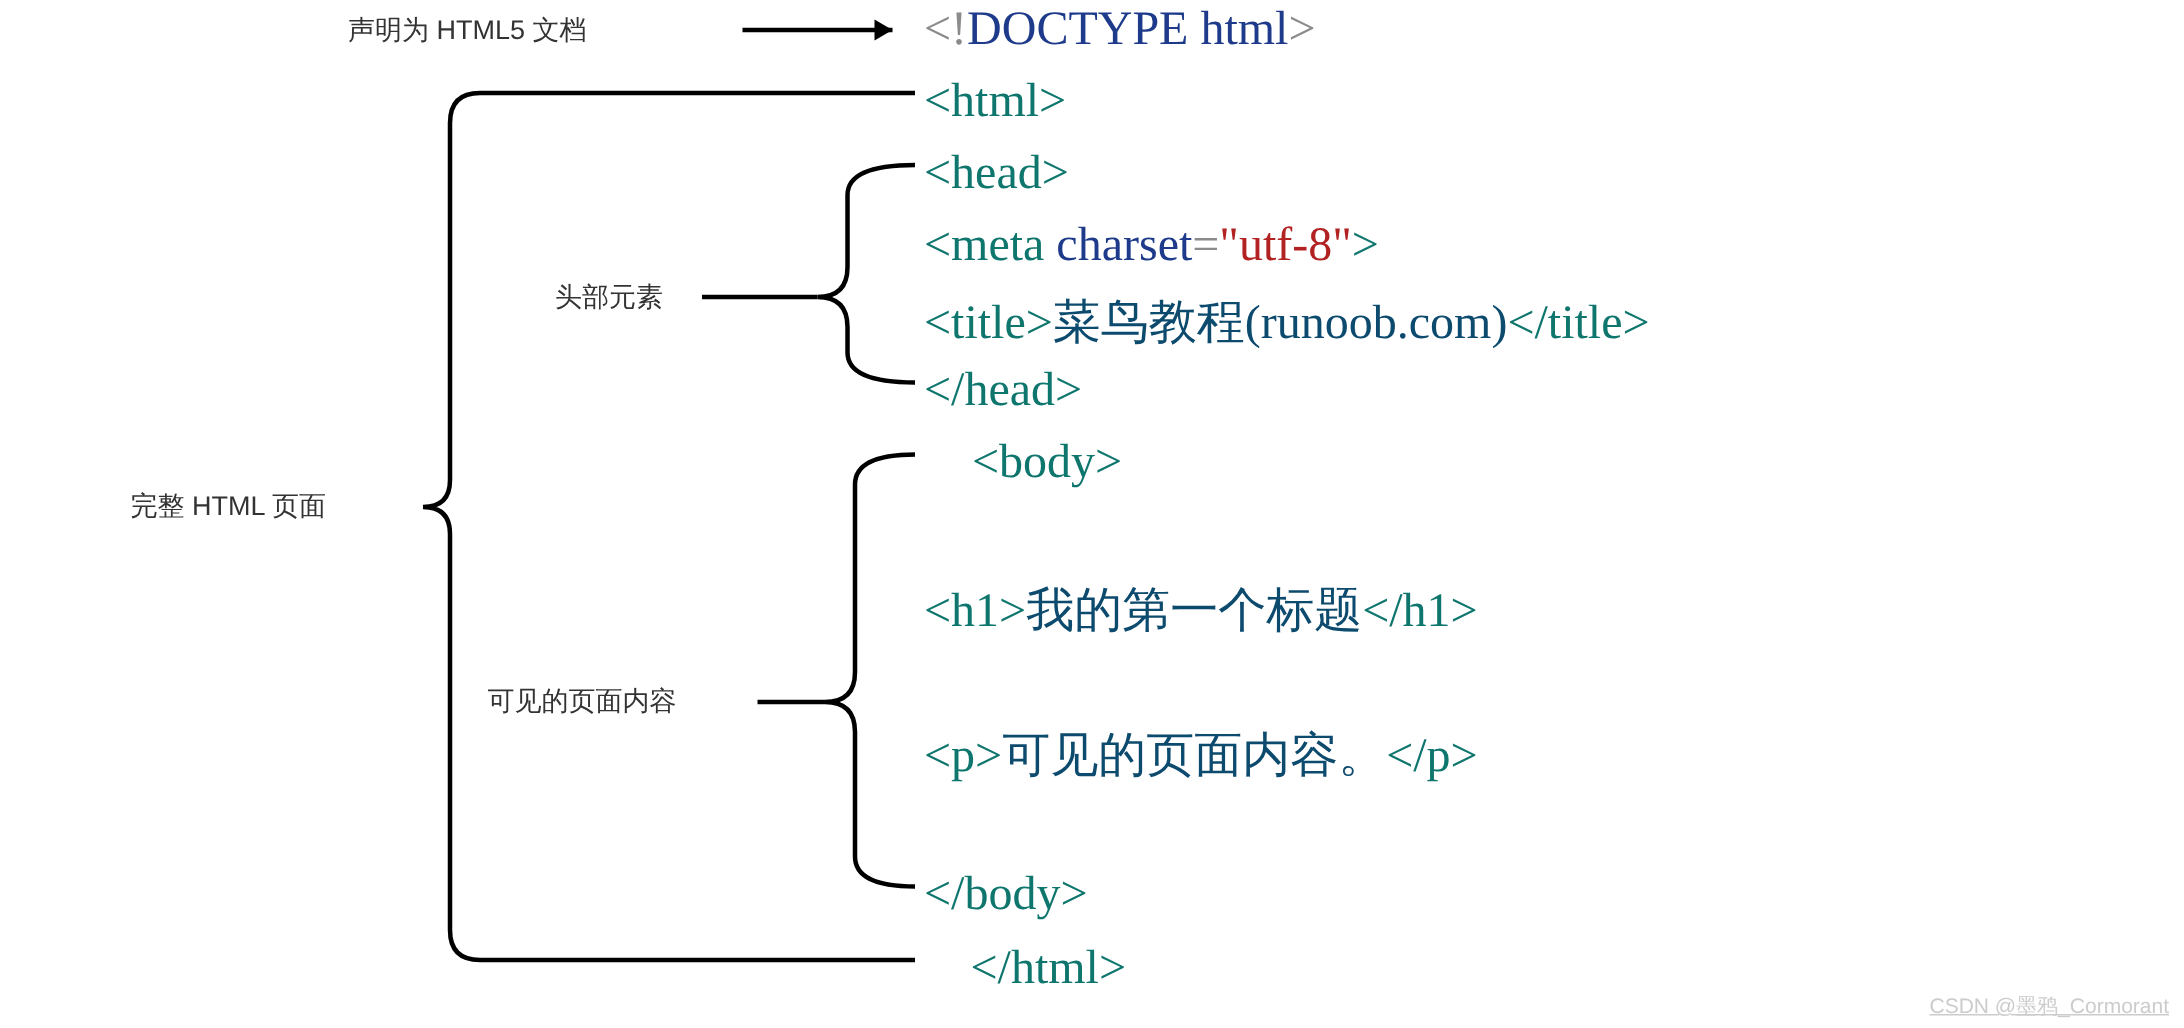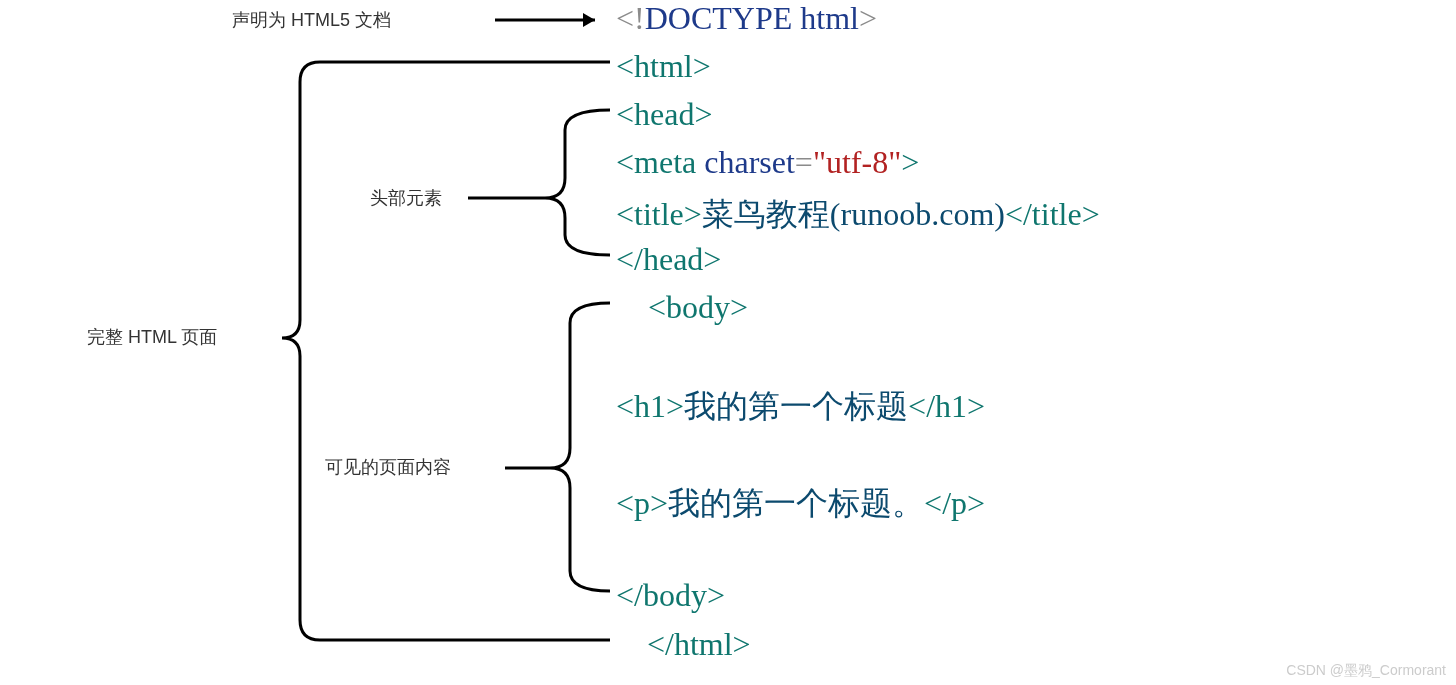--- a/index.html
+++ b/index.html
@@ -26,20 +26,21 @@
     .doctype-kw { color: #1e3a8a; }
     .attr-name { color: #1e3a8a; }
     .attr-val { color: #b22222; }
     .text-content { color: #0c4a6e; }
     .watermark {
       position: absolute;
       right: 10px;
       bottom: 5px;
       font-size: 14px;
       color: #cccccc;
+      text-decoration: underline;
     }
     svg.overlay {
       position: absolute;
       top: 0;
       left: 0;
       pointer-events: none;
     }
   </style>
 </head>
 <body>
@@ -67,21 +68,21 @@
 <div class="code-line" style="left:616px; top:241px;">
   <span class="tag">&lt;/head&gt;</span>
 </div>
 <div class="code-line" style="left:616px; top:289px;margin-left:32px;">
   <span class="tag">&lt;body&gt;</span>
 </div>
 <div class="code-line" style="left:616px; top:385px;text-align:right;">
   <span class="tag">&lt;h1&gt;</span><span class="text-content">我的第一个标题</span><span class="tag">&lt;/h1&gt;</span>
 </div>
 <div class="code-line" style="left:616px; top:482px;">
-  <span class="tag">&lt;p&gt;</span><span class="text-content">我的第一个标题。</span><span class="tag">&lt;/p&gt;</span>
+  <span class="tag">&lt;p&gt;</span><span class="text-content">可见的页面内容。</span><span class="tag">&lt;/p&gt;</span>
 </div>
 <div class="code-line" style="left:616px; top:577px;">
   <span class="tag">&lt;/body&gt;</span>
 </div>
 <div class="code-line" style="left:647px; top:626px;">
   <span class="tag">&lt;/html&gt;</span>
 </div>
 
 <svg class="overlay" width="1456" height="685">
 

